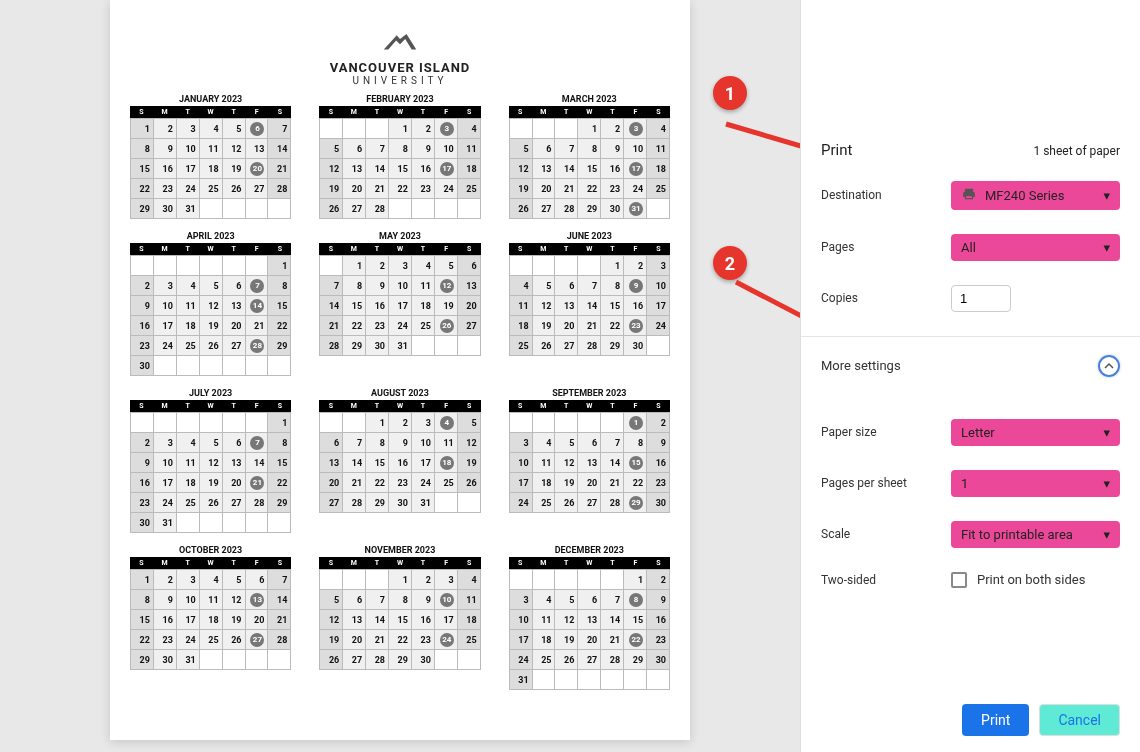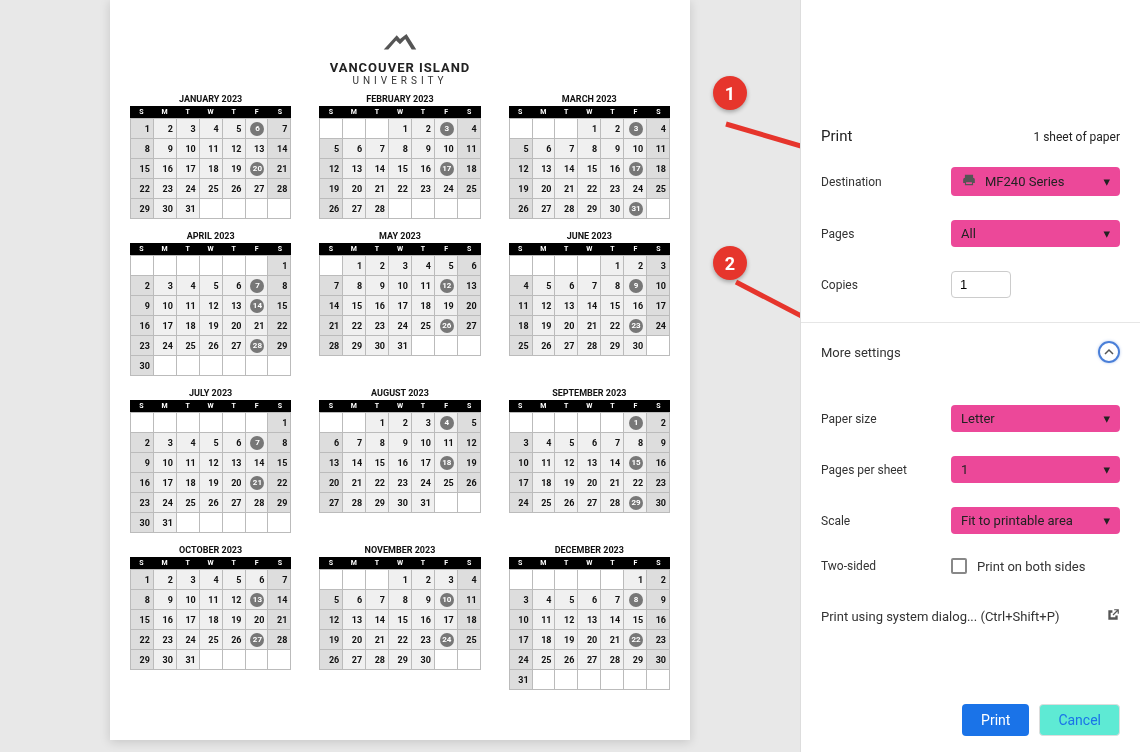--- a/index.html
+++ b/index.html
@@ -1683,26 +1683,18 @@
   </div>
 
   <div class="pp-row">
     <div class="pp-label">Two-sided</div>
     <div class="pp-control checkbox-row">
       <span class="checkbox"></span>
       <span>Print on both sides</span>
     </div>
   </div>
 
-  <div class="syslink">
-    <span>Print using system dialog... (Ctrl+Shift+P)</span>
-    <span>
-      <svg width="14" height="14" viewBox="0 0 24 24" fill="none" stroke="#555" stroke-width="2">
-          <path d="M14 3h7v7M21 3l-9 9M5 5h5v2H7v10h10v-3h2v5H5z"></path>
-        </svg>
-    </span>
-  </div>
 
   <div class="footer-btns">
     <div class="btn btn-primary">Print</div>
     <div class="btn btn-secondary">Cancel</div>
   </div>
 </div>
 
 </body></html>

